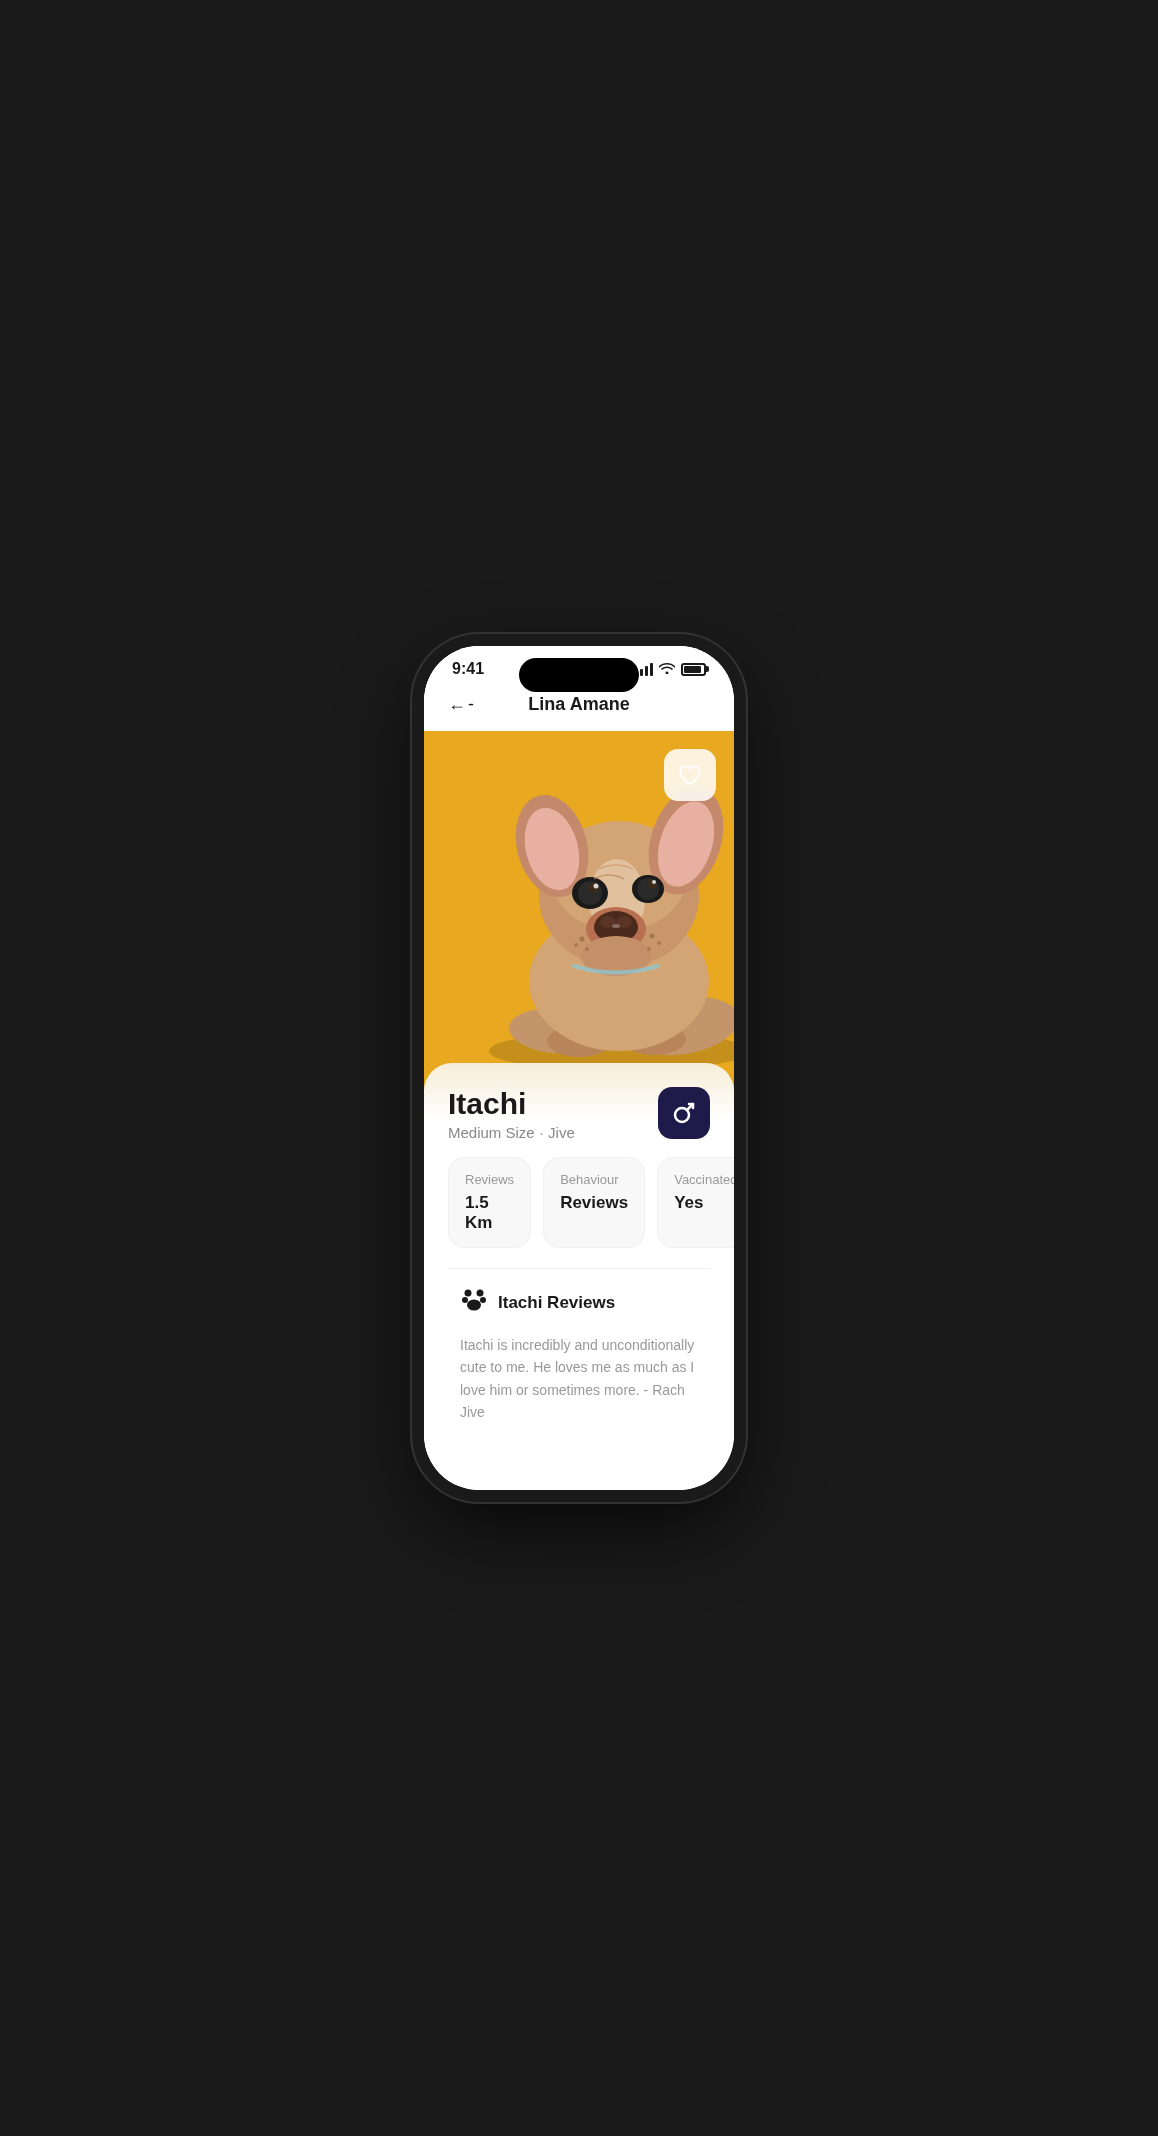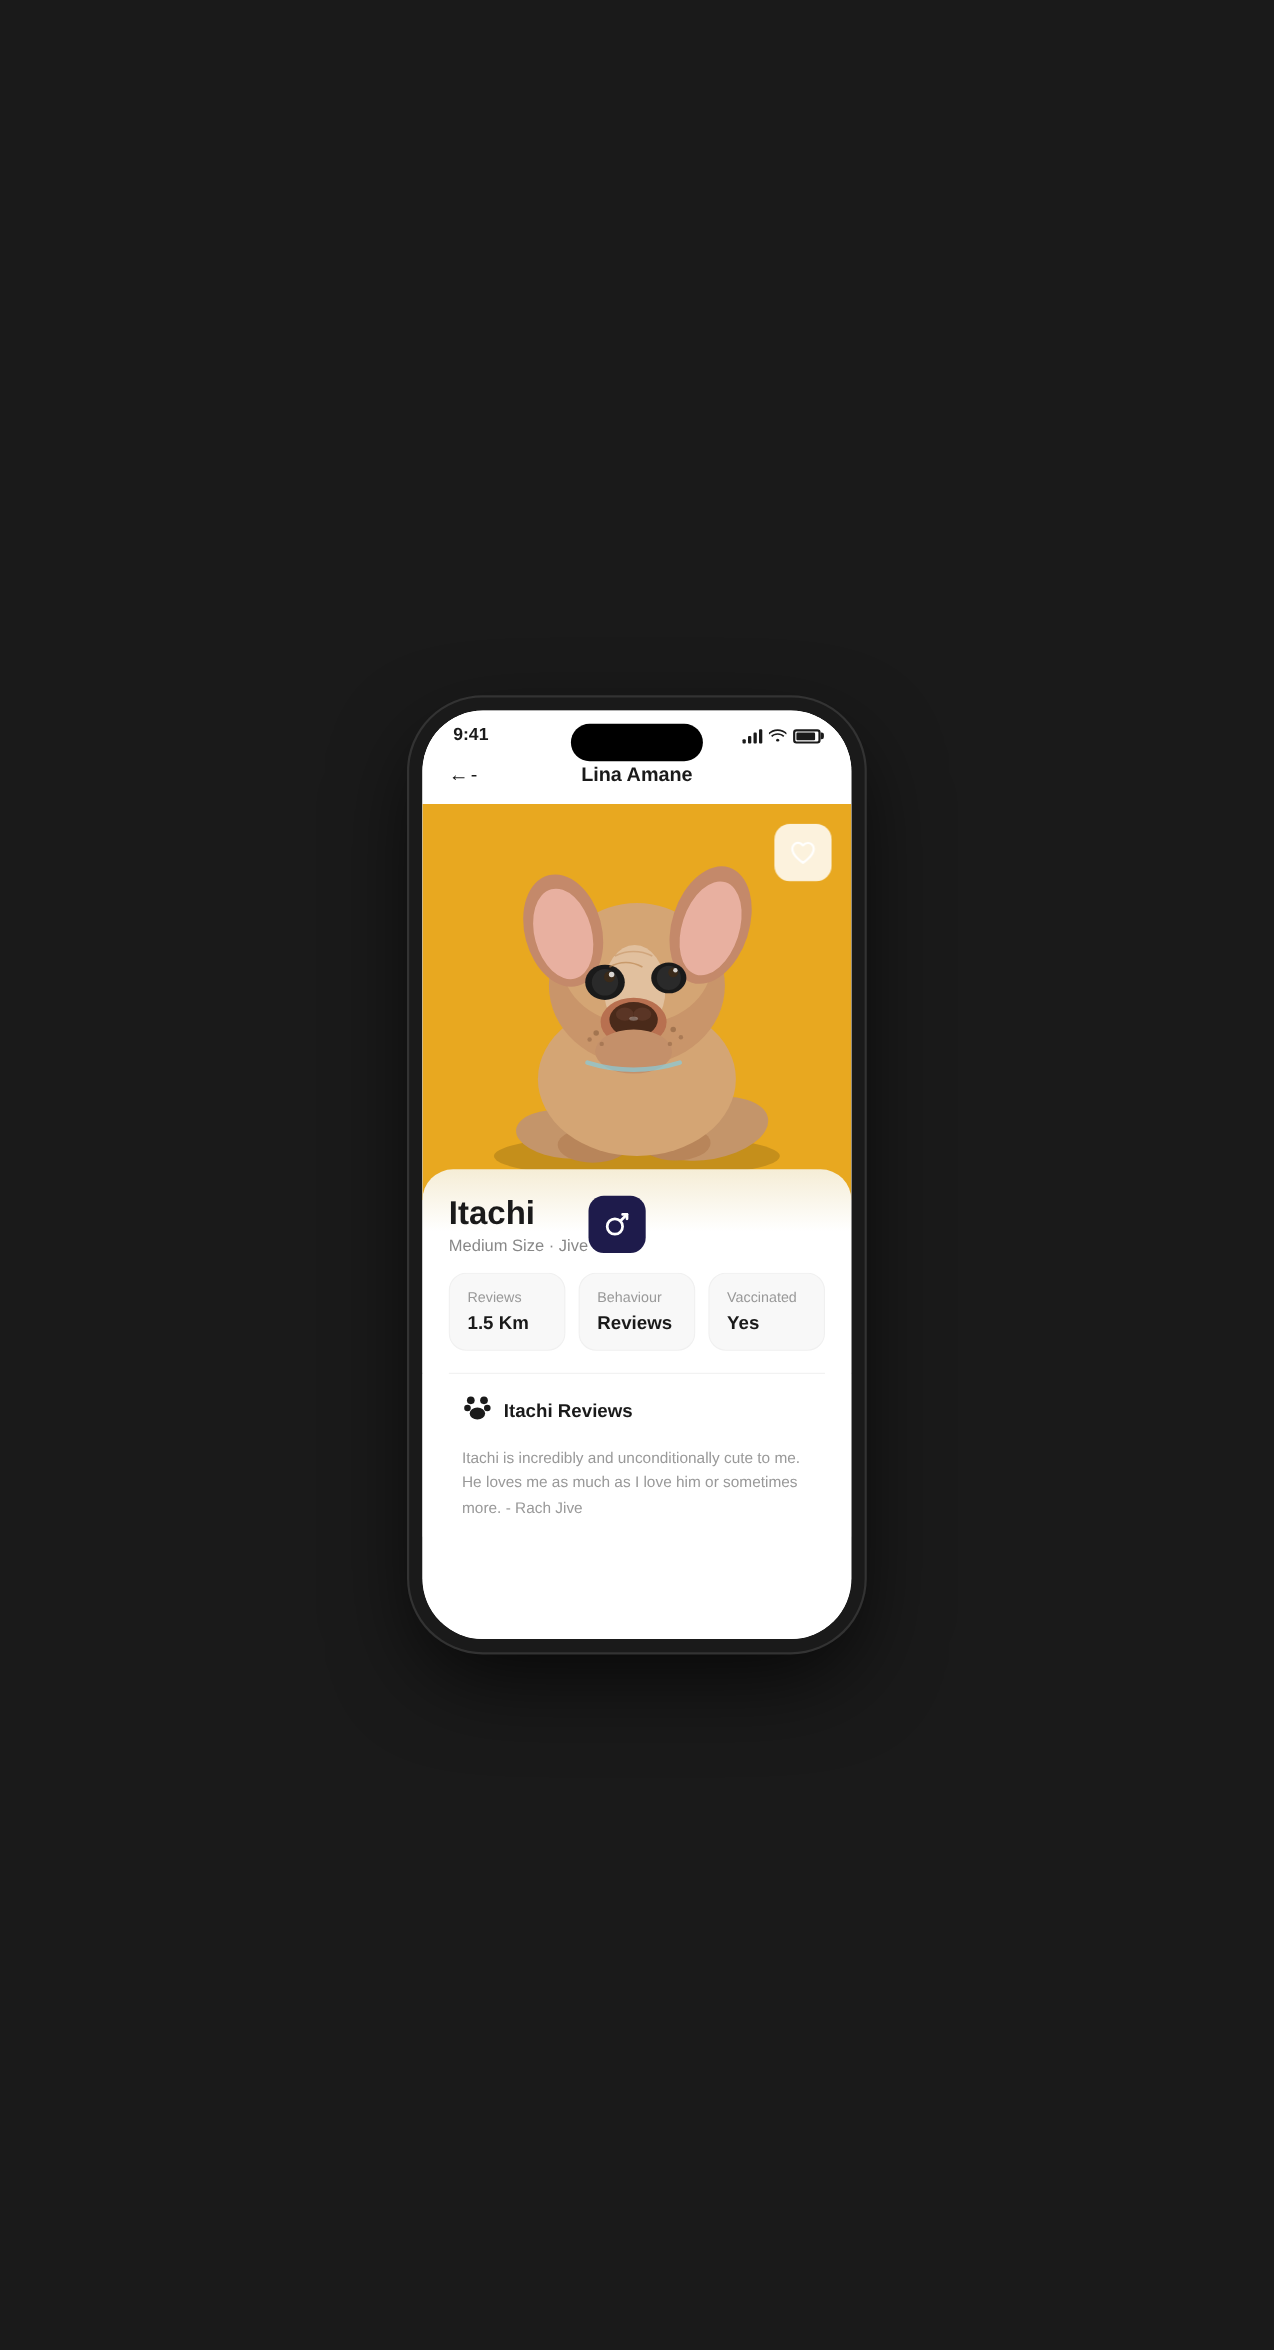--- a/index.html
+++ b/index.html
@@ -12,21 +12,21 @@
     body {
       background: #1a1a1a;
       display: flex;
       justify-content: center;
       align-items: center;
       min-height: 100vh;
       font-family: -apple-system, BlinkMacSystemFont, 'Segoe UI', sans-serif;
     }
 
     .phone-frame {
-      width: 390px;
+      width: 310px;
       height: 844px;
       background: #ffffff;
       border-radius: 55px;
       overflow: hidden;
       position: relative;
       box-shadow: 0 0 0 12px #1a1a1a, 0 0 0 14px #333, 0 30px 80px rgba(0,0,0,0.8);
     }
 
     .phone-screen {
       width: 100%;
@@ -190,20 +190,21 @@
 
     
     .pet-info-card {
       background: linear-gradient(180deg, #F5EDD6 0%, #ffffff 60%);
       border-radius: 28px 28px 0 0;
       margin-top: -28px;
       position: relative;
       z-index: 5;
       padding: 24px 24px 16px;
       display: flex;
+      justify-content: space-between;
       align-items: flex-start;
     }
 
     .pet-name {
       font-size: 30px;
       font-weight: 800;
       color: #1a1a1a;
       line-height: 1.1;
     }
 

